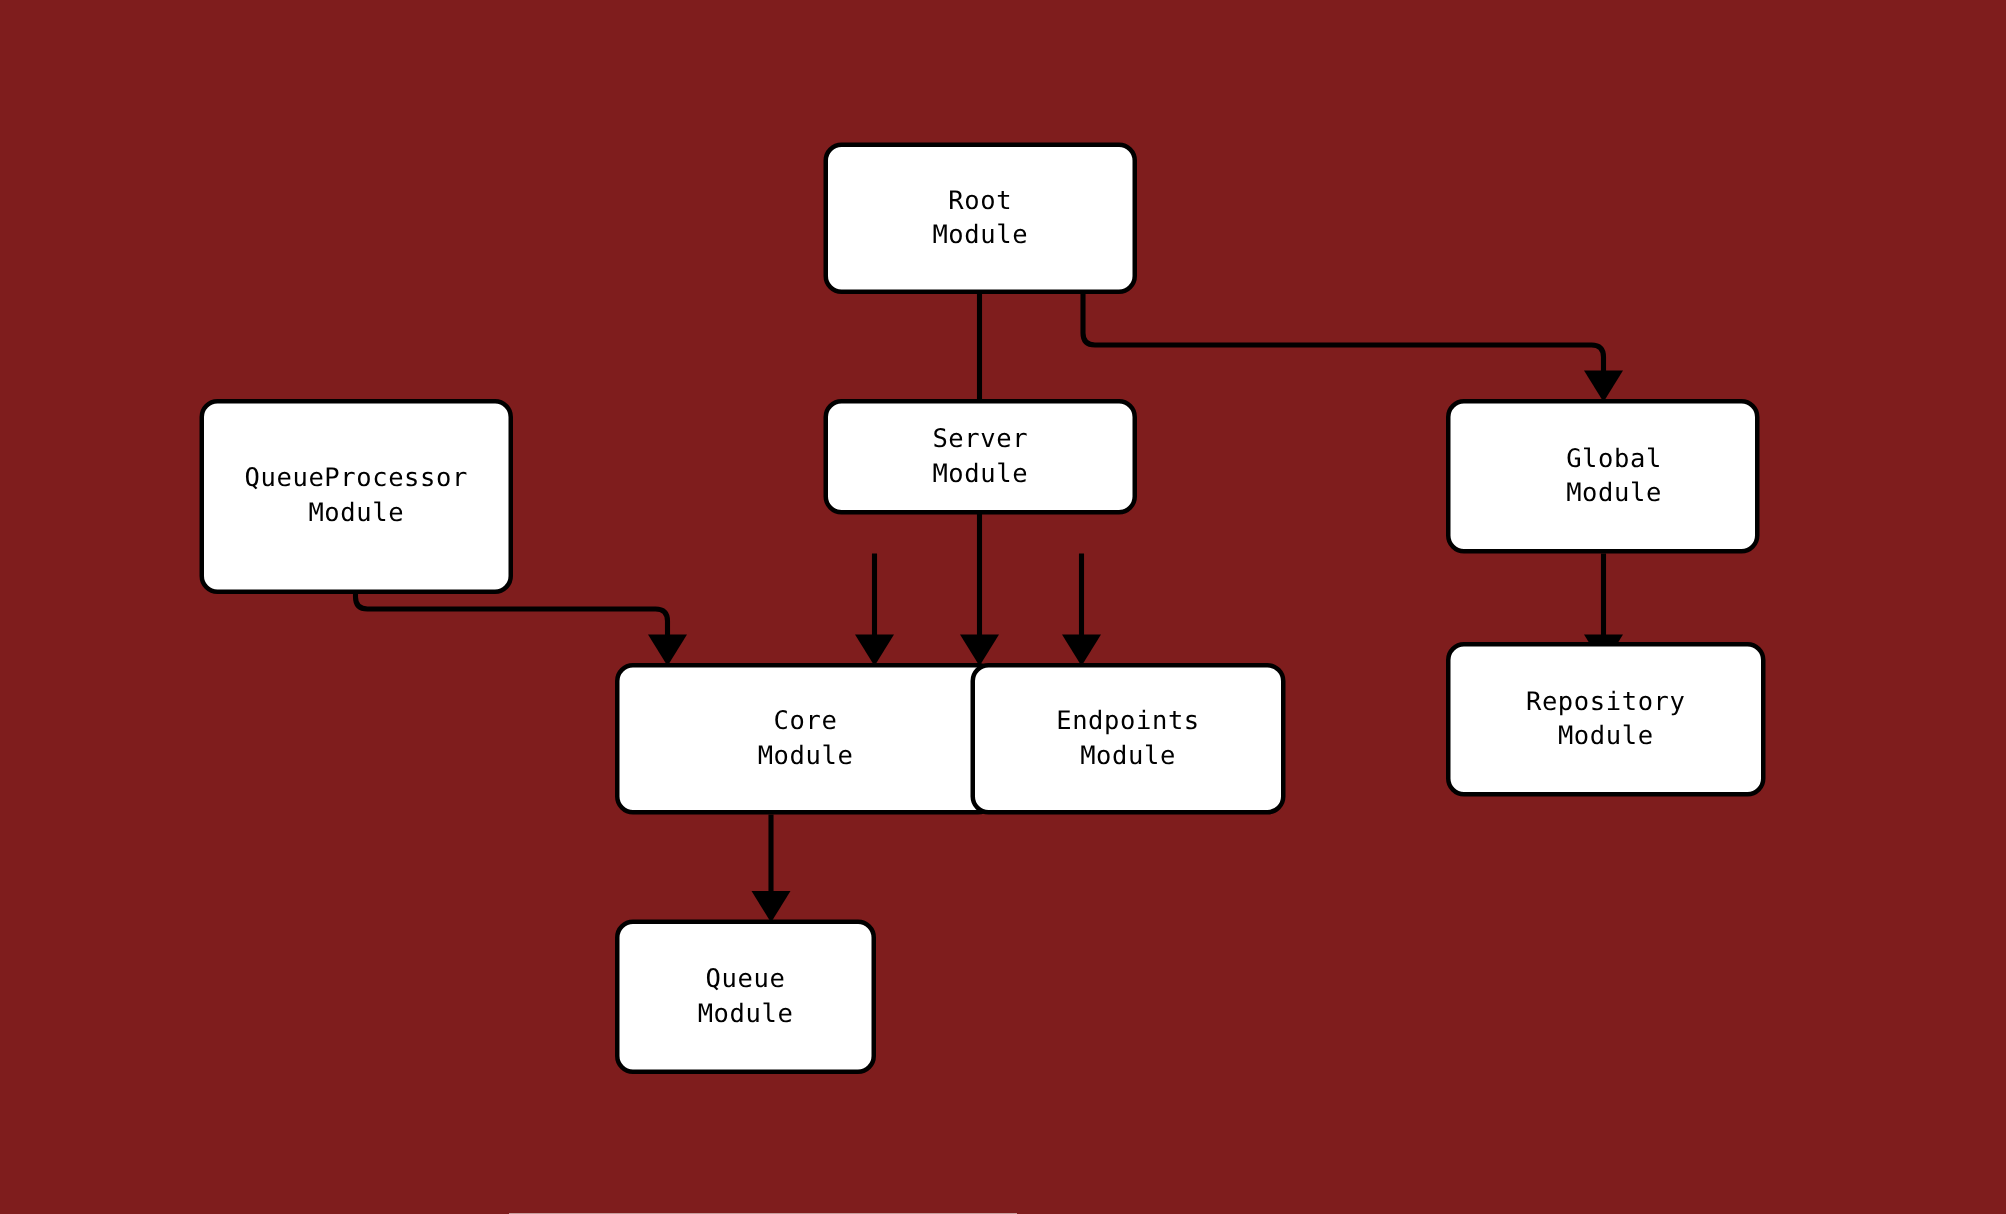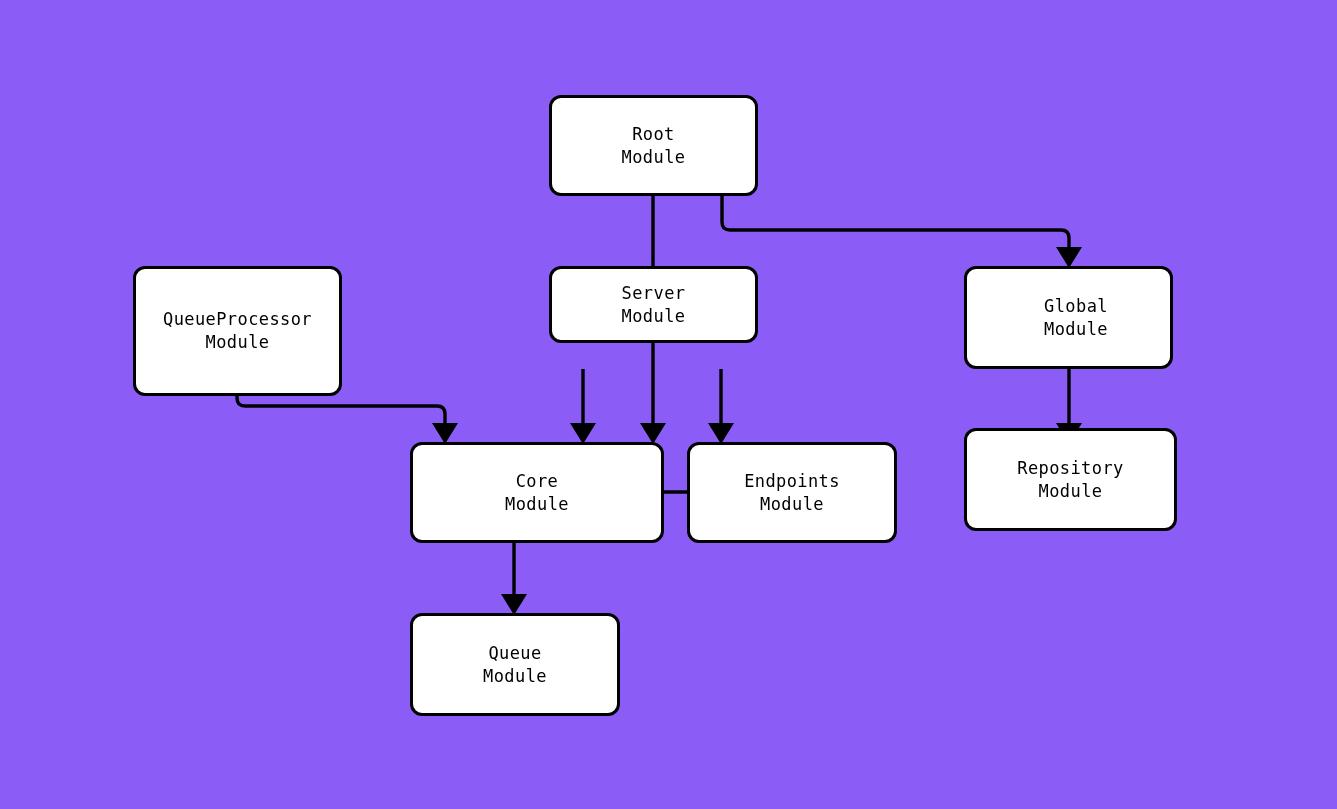--- a/index.html
+++ b/index.html
@@ -42,21 +42,21 @@
     font-size: 17px;
     line-height: 23px;
     letter-spacing: 0.4px;
     white-space: pre;
     text-align: center;
   }
 </style>
 </head>
 <body>
 
-<div id="canvas" style="background: #8b5cf6;">
+<div id="canvas" style="background: #7f1d1d;">
 
   <svg id="edges" viewBox="0 0 1337 809" xmlns="http://www.w3.org/2000/svg">
     <defs>
       <marker id="arrowhead" markerWidth="10" markerHeight="10" refX="0" refY="3.6" orient="auto" markerUnits="userSpaceOnUse">
         <path d="M0,0 L0,7.2 L9,3.6 z" fill="#000000"></path>
       </marker>
     </defs>
 
     <g>
       <path d="M653,196 L653,433" fill="none" stroke="#000000" stroke-width="3.4"></path>
@@ -117,28 +117,28 @@
   <div class="node" style="left: 964px; top: 266px; width: 209px; height: 103px; background: rgb(255, 255, 255); border-color: rgb(0, 0, 0); color: rgb(0, 0, 0); padding-left: 15px;">
     <span class="line">Global</span>
     <span class="line">Module</span>
   </div>
 
   <div class="node" style="left: 410px; top: 442px; width: 254px; height: 101px; background: rgb(255, 255, 255); border-color: rgb(0, 0, 0); color: rgb(0, 0, 0);">
     <span class="line">Core</span>
     <span class="line">Module</span>
   </div>
 
-  <div class="node" style="left: 687px; top: 442px; width: 210px; height: 101px; background: rgb(255, 255, 255); border-color: rgb(0, 0, 0); color: rgb(0, 0, 0);">
+  <div class="node" style="left: 647px; top: 442px; width: 210px; height: 101px; background: rgb(255, 255, 255); border-color: rgb(0, 0, 0); color: rgb(0, 0, 0);">
     <span class="line">Endpoints</span>
     <span class="line">Module</span>
   </div>
 
   <div class="node" style="left: 964px; top: 428px; width: 213px; height: 103px; background: rgb(255, 255, 255); border-color: rgb(0, 0, 0); color: rgb(0, 0, 0);">
     <span class="line">Repository</span>
     <span class="line">Module</span>
   </div>
 
-  <div class="node" style="left: 410px; top: 613px; width: 210px; height: 103px; background: rgb(255, 255, 255); border-color: rgb(0, 0, 0); color: rgb(0, 0, 0);">
+  <div class="node" style="left: 410px; top: 613px; width: 174px; height: 103px; background: rgb(255, 255, 255); border-color: rgb(0, 0, 0); color: rgb(0, 0, 0);">
     <span class="line">Queue</span>
     <span class="line">Module</span>
   </div>
 
 </div>
 
 </body></html>

